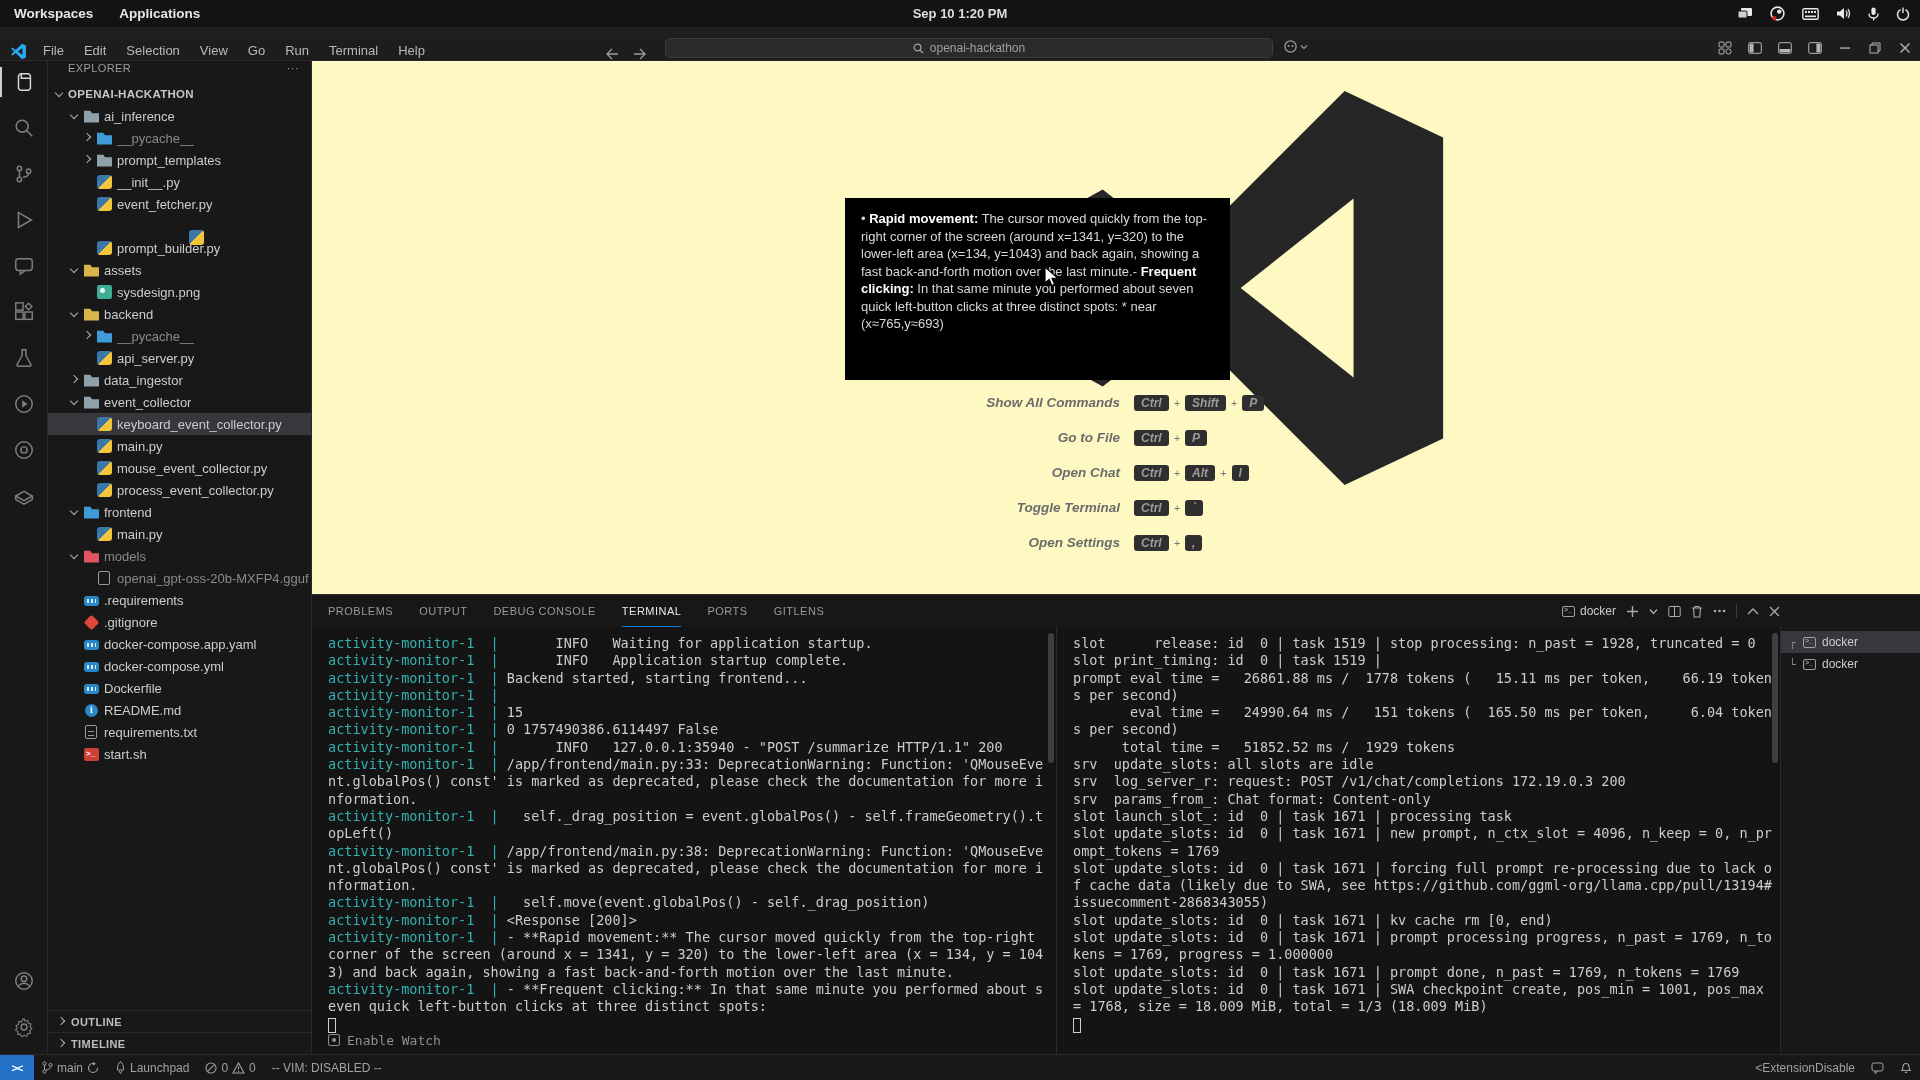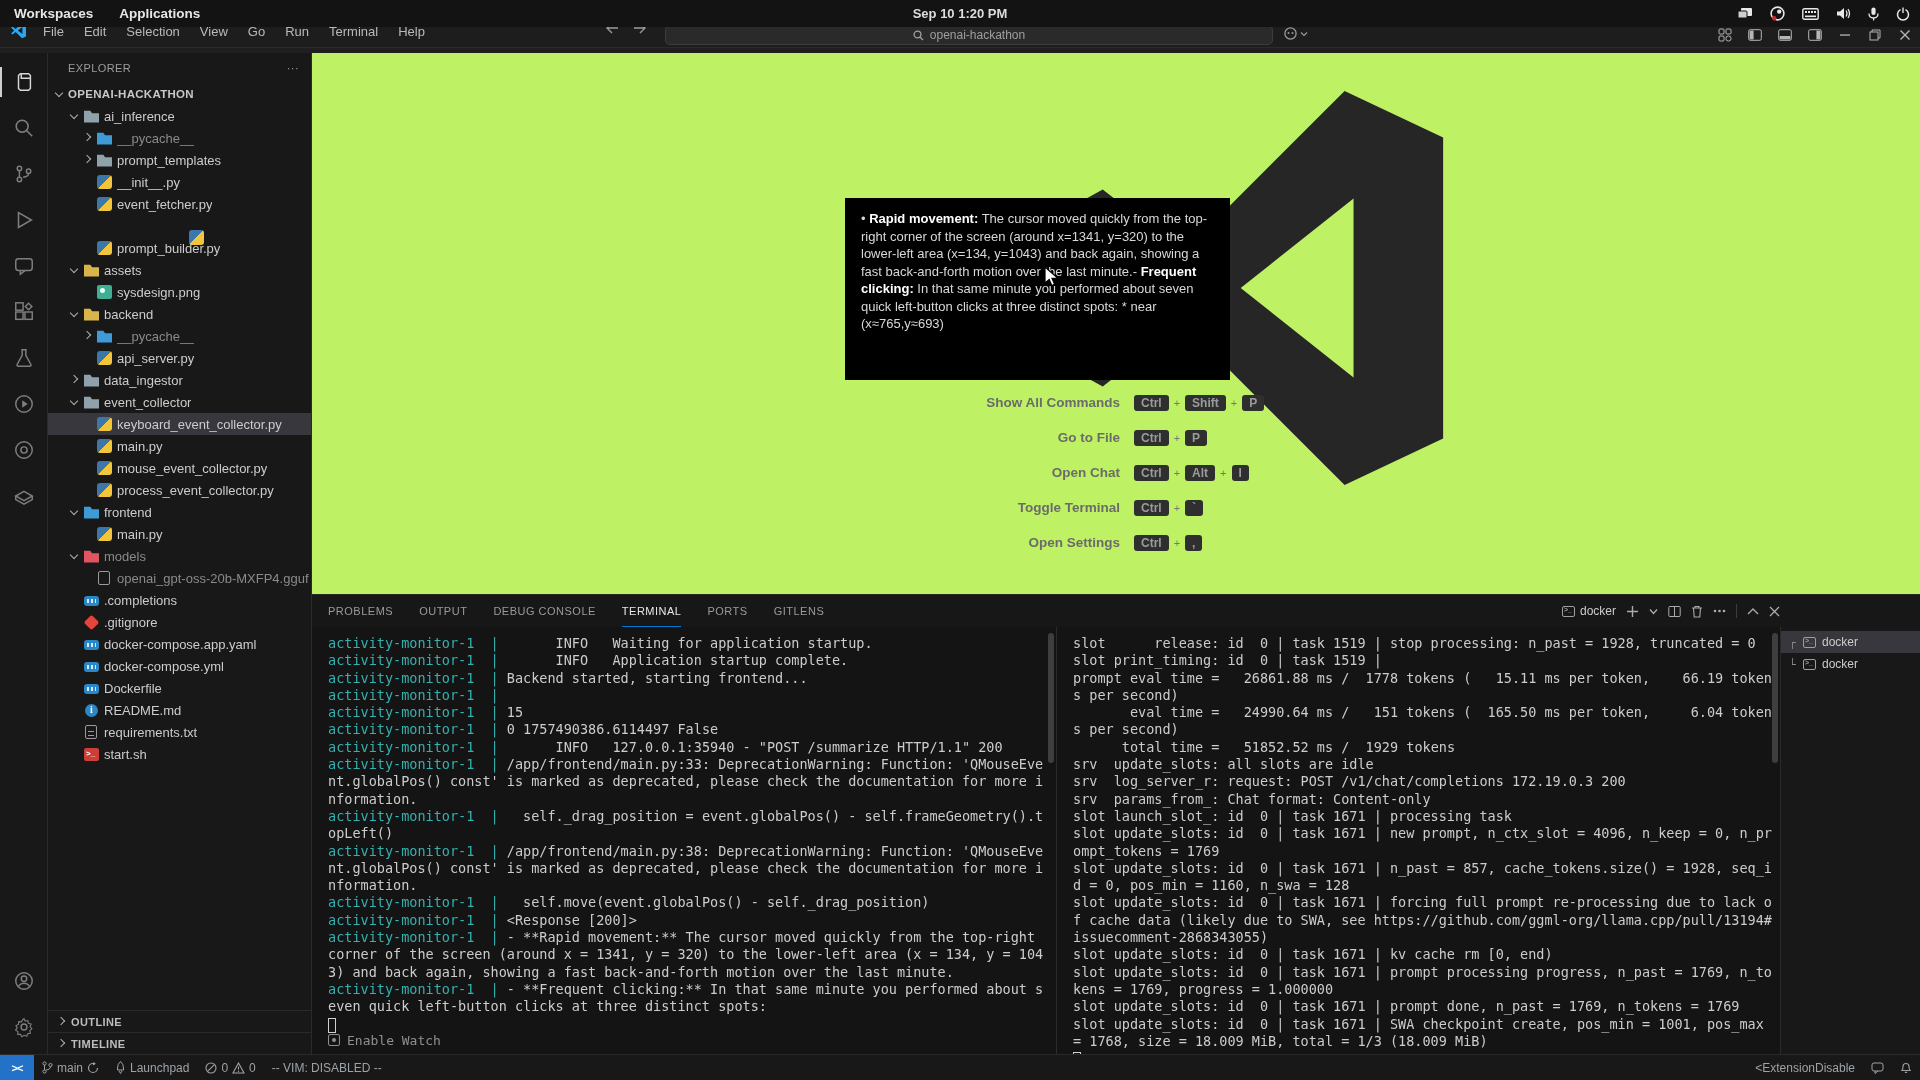--- a/index.html
+++ b/index.html
@@ -10,22 +10,22 @@
   
   .osbar { position:absolute; left:0; top:0; width:1920px; height:27px; background:#131313;
     display:flex; align-items:center; color:#e6e6e6; z-index:50; }
   .osbar .menus { display:flex; gap:26px; padding-left:14px; font-weight:bold; font-size:13.5px; }
   .osbar .menus span { cursor:default; }
   .osbar .clock { position:absolute; left:0; right:0; text-align:center; font-weight:bold; font-size:13px; color:#dddddd; }
   .osbar .tray { position:absolute; right:10px; top:0; height:27px; display:flex; align-items:center; gap:17px; }
   .osbar .tray svg { display:block; }
 
   
-  .titlebar { position:absolute; left:0; top:22px; width:1920px; height:26px; background:#1d1d1d;
-    border-bottom:1px solid #2a2a2a; display:flex; align-items:flex-start; color:#b9b9b9; font-size:13px; z-index:49; }
+  .titlebar { position:absolute; left:0; top:35px; width:1920px; height:26px; background:#1d1d1d;
+    border-bottom:1px solid #2a2a2a; display:flex; align-items:flex-end; color:#b9b9b9; font-size:13px; z-index:49; }
   .vscode-logo { margin:0 8px 0 10px; }
   .menubar { display:flex; gap:4px; }
   .menubar .menu { padding:2px 8px; border-radius:4px; }
   .navarrows { position:absolute; left:605px; display:flex; gap:14px; color:#9a9a9a; }
   .cmdcenter { position:absolute; left:665px; top:3px; width:608px; height:20px; background:#2a2a2a;
     border:1px solid #3c3c3c; border-radius:5px; color:#9f9f9f; font-size:12px;
     display:flex; align-items:center; justify-content:center; gap:6px; }
   .copilot { position:absolute; left:1283px; top:4px; display:flex; align-items:center; gap:2px; color:#9a9a9a; }
   .winctl { position:absolute; right:0; top:0; height:26px; display:flex; align-items:center; }
   .winctl .wbtn { width:30px; height:26px; display:flex; align-items:center; justify-content:center; color:#b5b5b5; }
@@ -78,21 +78,21 @@
   .fi-text { border:1px solid #9a9a9a; border-radius:2px; height:14px; width:12px; flex-basis:12px; margin:0 2px 0 1px; background:
     repeating-linear-gradient(#0000 0 3px,#9a9a9a 3px 4px) content-box; padding:2px; }
   .fi-shell { background:#cc3e36; border-radius:2px; height:13px; }
   .fi-shell::after { content:">_"; position:absolute; left:2px; top:1px; font-size:8px; color:#fff; font-weight:bold; }
   .side-sections { position:absolute; left:0; right:0; bottom:0; }
   .side-sec { height:22px; border-top:1px solid #2a2a2a; display:flex; align-items:center; gap:5px;
     padding-left:8px; font-weight:bold; font-size:11px; color:#bdbdbd; letter-spacing:0.4px; }
 
   
   .editorcol { flex:1; display:flex; flex-direction:column; min-width:0; }
-  .editor { position:relative; height:541px; background:#bef264; overflow:hidden; }
+  .editor { position:relative; height:541px; background:#fef9c3; overflow:hidden;font-style:italic; }
   .watermark-logo { position:absolute; left:708px; top:20px; opacity:1; }
   .shortcuts { position:absolute; left:548px; top:332px; width:430px; }
   .sc-row { height:35px; display:flex; align-items:center; }
   .sc-label { width:260px; text-align:right; color:#6b6b6b; font-size:13.5px; font-weight:bold; }
   .sc-keys { margin-left:14px; display:flex; align-items:center; gap:5px; }
   .kbd { background:#2f2f30; border-radius:3px; padding:1px 7px; color:#9b9b9b; font-size:12px; font-weight:bold; }
   .plus { color:#777; font-size:11px; }
 
   
   .panel { position:relative; height:460px; background:#c2410c; border-top:1px solid #2a2a2a; }
@@ -515,21 +515,21 @@
 
           <div class="trow dim" style="padding-left: 34px;">
             <span class="chev chev-none"></span>
             <span class="fi fi-file"></span>
             <span class="lbl">openai_gpt-oss-20b-MXFP4.gguf</span>
           </div>
 
           <div class="trow" style="padding-left: 21px;">
             <span class="chev chev-none"></span>
             <span class="fi fi-docker"></span>
-            <span class="lbl">.completions</span>
+            <span class="lbl">.requirements</span>
           </div>
 
           <div class="trow" style="padding-left: 21px;">
             <span class="chev chev-none"></span>
             <span class="fi fi-git"></span>
             <span class="lbl">.gitignore</span>
           </div>
 
           <div class="trow" style="padding-left: 21px;">
             <span class="chev chev-none"></span>
@@ -729,21 +729,20 @@
             <div class="tline"><span>slot      release: id  0 | task 1519 | stop processing: n_past = 1928, truncated = 0</span></div>
                 <div class="tline"><span>slot print_timing: id  0 | task 1519 |</span></div>
                 <div class="tline"><span>prompt eval time =   26861.88 ms /  1778 tokens (   15.11 ms per token,    66.19 tokens per second)</span></div>
                 <div class="tline"><span>       eval time =   24990.64 ms /   151 tokens (  165.50 ms per token,     6.04 tokens per second)</span></div>
                 <div class="tline"><span>      total time =   51852.52 ms /  1929 tokens</span></div>
                 <div class="tline"><span>srv  update_slots: all slots are idle</span></div>
                 <div class="tline"><span>srv  log_server_r: request: POST /v1/chat/completions 172.19.0.3 200</span></div>
                 <div class="tline"><span>srv  params_from_: Chat format: Content-only</span></div>
                 <div class="tline"><span>slot launch_slot_: id  0 | task 1671 | processing task</span></div>
                 <div class="tline"><span>slot update_slots: id  0 | task 1671 | new prompt, n_ctx_slot = 4096, n_keep = 0, n_prompt_tokens = 1769</span></div>
-                <div class="tline"><span>slot update_slots: id  0 | task 1671 | n_past = 857, cache_tokens.size() = 1928, seq_id = 0, pos_min = 1160, n_swa = 128</span></div>
                 <div class="tline"><span>slot update_slots: id  0 | task 1671 | forcing full prompt re-processing due to lack of cache data (likely due to SWA, see https://github.com/ggml-org/llama.cpp/pull/13194#issuecomment-2868343055)</span></div>
                 <div class="tline"><span>slot update_slots: id  0 | task 1671 | kv cache rm [0, end)</span></div>
                 <div class="tline"><span>slot update_slots: id  0 | task 1671 | prompt processing progress, n_past = 1769, n_tokens = 1769, progress = 1.000000</span></div>
                 <div class="tline"><span>slot update_slots: id  0 | task 1671 | prompt done, n_past = 1769, n_tokens = 1769</span></div>
                 <div class="tline"><span>slot update_slots: id  0 | task 1671 | SWA checkpoint create, pos_min = 1001, pos_max = 1768, size = 18.009 MiB, total = 1/3 (18.009 MiB)</span></div>
               </div>
             <div class="tline"><span class="cursor-block"></span></div>
             <div class="scrollthumb"></div>
           </div>
           <div class="termlist">

